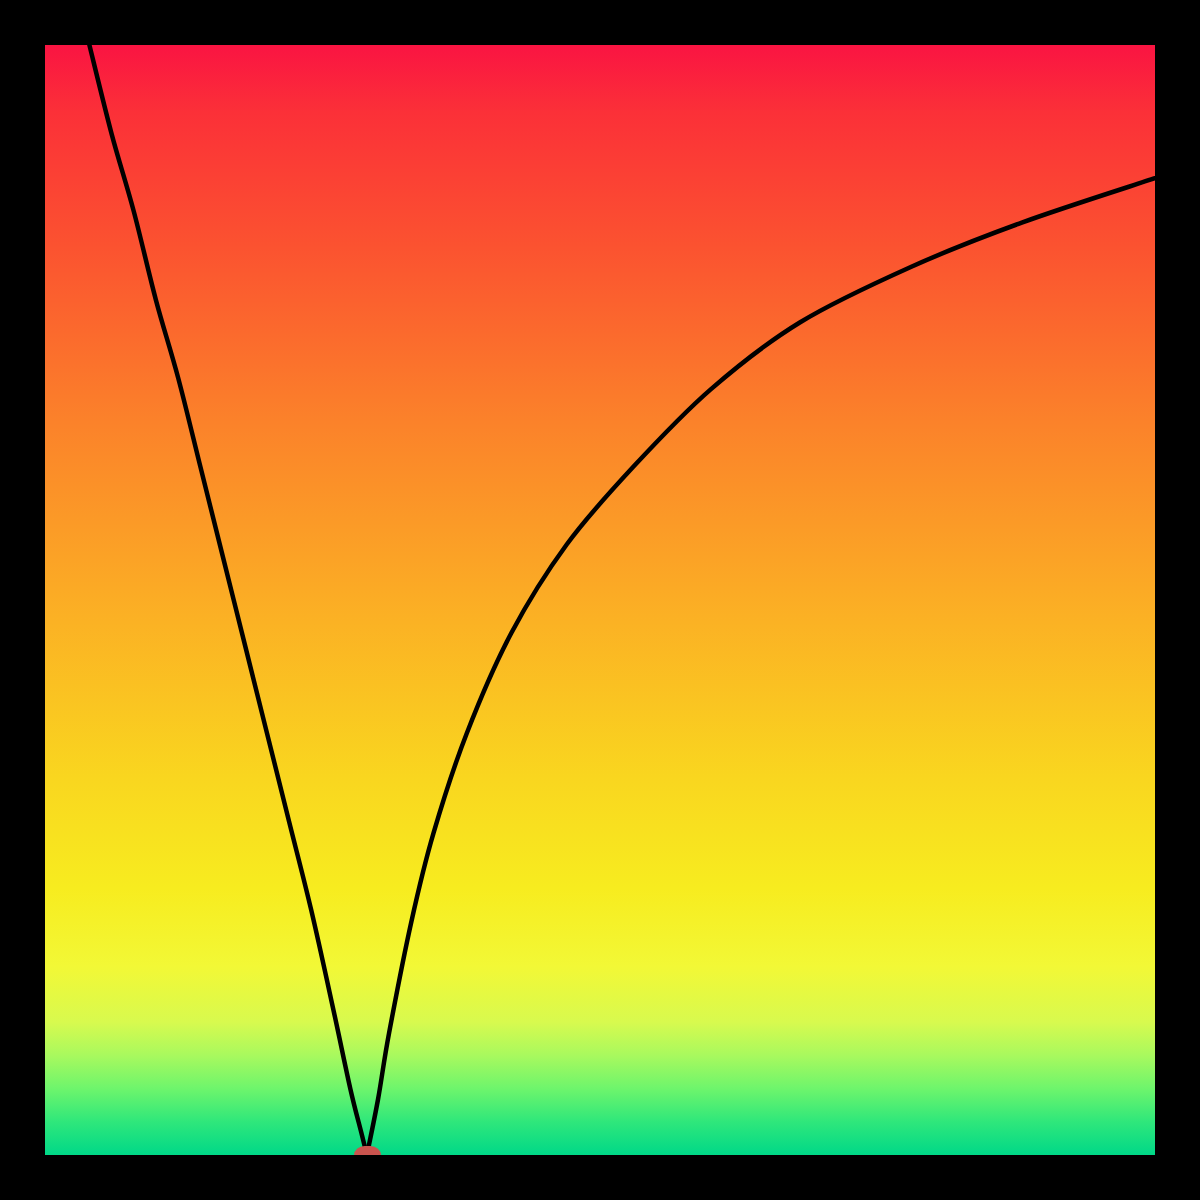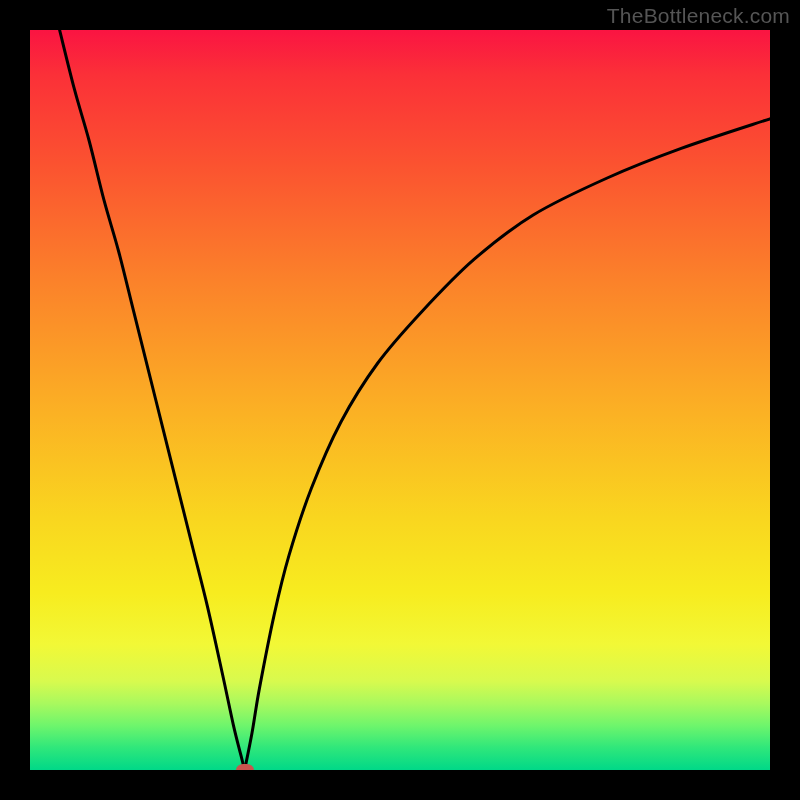--- a/index.html
+++ b/index.html
@@ -67,21 +67,20 @@
     border-radius: 7px / 6px;
     background: #c9544e;
     transform: translate(-50%, -50%);
     z-index: 6;
   }
 </style>
 </head>
 <body>
 
 <div class="frame">
-  <div class="watermark">TheBottleneck.com</div>
 
   <div class="plot">
     <svg class="curve" viewBox="0 0 740 740" preserveAspectRatio="none">
       <path id="left-path" fill="none" stroke="#000" stroke-width="3" stroke-linecap="round" d="M 29.6 0 C 32.06666666666667 9.866666666666655, 39.46666666666667 40.69999999999993, 44.4 59.19999999999993 C 49.33333333333333 77.69999999999993, 54.266666666666666 92.5, 59.2 111 C 64.13333333333334 129.5, 69.06666666666666 151.69999999999993, 74 170.19999999999993 C 78.93333333333334 188.69999999999993, 83.86666666666666 203.5, 88.8 222 C 93.73333333333333 240.5, 98.66666666666667 261.46666666666664, 103.60000000000001 281.2 C 108.53333333333335 300.93333333333334, 113.46666666666667 320.66666666666663, 118.4 340.4 C 123.33333333333334 360.1333333333333, 128.26666666666665 379.8666666666666, 133.2 399.59999999999997 C 138.13333333333333 419.3333333333333, 143.06666666666666 439.06666666666666, 148 458.8 C 152.93333333333334 478.53333333333336, 157.86666666666667 498.26666666666665, 162.8 518 C 167.73333333333335 537.7333333333333, 172.66666666666666 556.2333333333333, 177.6 577.2 C 182.53333333333333 598.1666666666667, 188.08333333333334 624.0666666666666, 192.4 643.8 C 196.71666666666667 663.5333333333333, 200.41666666666669 682.0333333333333, 203.50000000000003 695.6 C 206.58333333333337 709.1666666666667, 209.04999999999998 717.8000000000001, 210.89999999999998 725.2 C 212.74999999999997 732.6, 213.98333333333332 737.5333333333333, 214.6 740"></path>
       <path id="right-path" fill="none" stroke="#000" stroke-width="3" stroke-linecap="round" d="M 214.6 740 C 215.83333333333331 733.8333333333334, 219.53333333333333 716.5666666666666, 222 703 C 224.46666666666667 689.4333333333334, 225.7 678.3333333333334, 229.4 658.6 C 233.10000000000002 638.8666666666667, 239.26666666666668 606.8000000000001, 244.20000000000002 584.6 C 249.13333333333335 562.4, 252.83333333333334 546.3666666666667, 259 525.4 C 265.1666666666667 504.4333333333333, 272.56666666666666 481, 281.2 458.8 C 289.8333333333333 436.6, 299.70000000000005 413.16666666666674, 310.8 392.20000000000005 C 321.9 371.23333333333335, 334.2333333333333 351.49999999999994, 347.79999999999995 332.99999999999994 C 361.3666666666666 314.49999999999994, 376.1666666666667 298.46666666666664, 392.20000000000005 281.2 C 408.2333333333334 263.93333333333334, 425.5 245.43333333333337, 444 229.40000000000003 C 462.5 213.3666666666667, 481.00000000000006 198.56666666666666, 503.20000000000005 185 C 525.4000000000001 171.43333333333334, 552.5333333333334 159.1, 577.2 148 C 601.8666666666667 136.9, 624.0666666666667 128.26666666666665, 651.2 118.39999999999998 C 678.3333333333334 108.5333333333333, 725.2 93.73333333333329, 740 88.79999999999995"></path>
     </svg>
     <div id="marker" class="marker" style="left: 214.6px; top: 740px; background: rgb(201, 84, 78);"></div>
   </div>
 </div>
 

